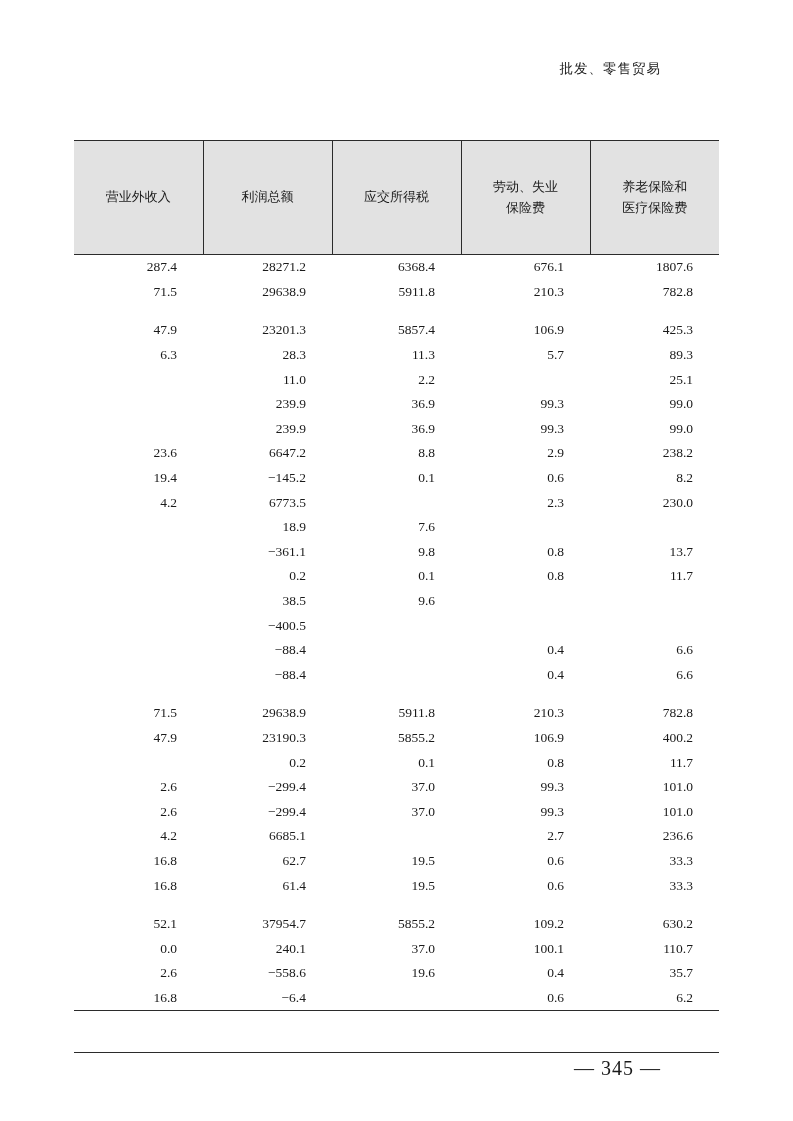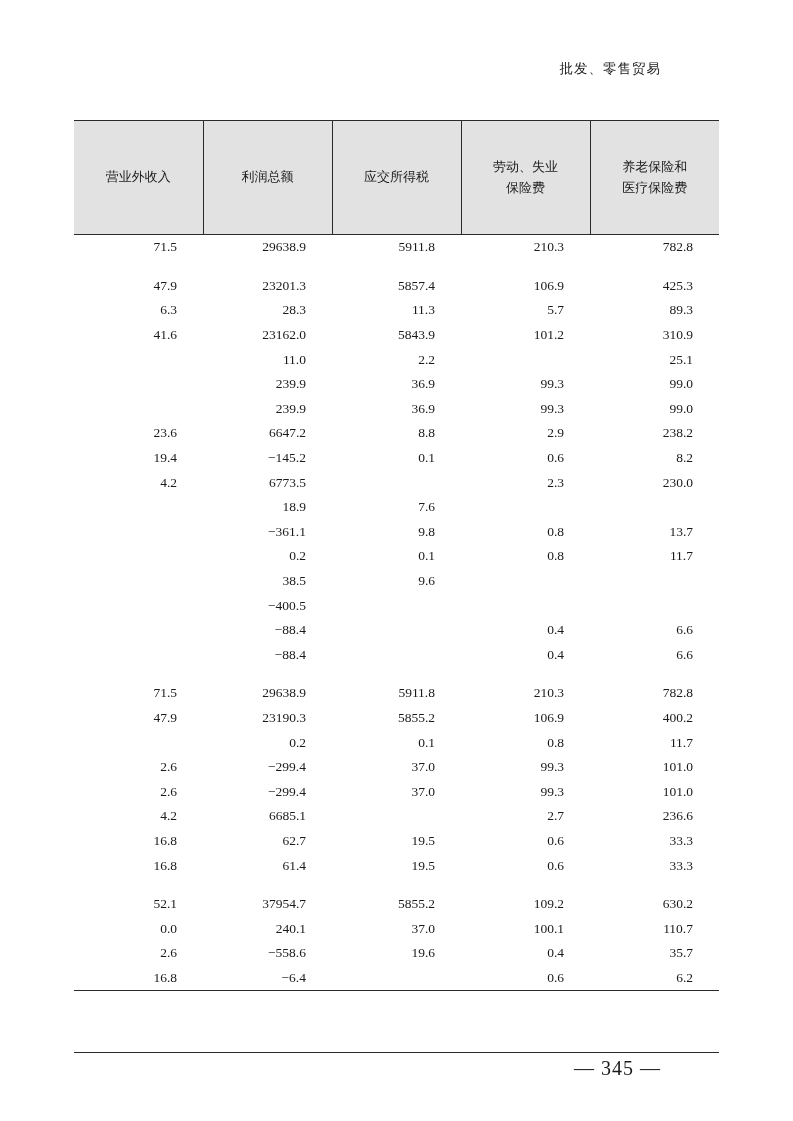--- a/index.html
+++ b/index.html
@@ -28,21 +28,21 @@
     top: 60px;
     font-size: 13.5px;
     letter-spacing: 1px;
     font-family: "DejaVu Sans", "Liberation Sans", sans-serif;
     color: #1a1a1a;
     white-space: nowrap;
   }
   .table-wrap {
     position: absolute;
     left: 74px;
-    top: 120px;
+    top: 140px;
     width: 645px;
   }
   table.stat {
     border-collapse: collapse;
     width: 645px;
     table-layout: fixed;
   }
   table.stat col.c0 { width: 129px; }
   table.stat col.c1 { width: 129px; }
   table.stat col.c2 { width: 129px; }
@@ -134,20 +134,27 @@
             <span class="hl">保险费</span>
           </th>
           <th>
             <span class="hl">养老保险和</span>
             <span class="hl">医疗保险费</span>
           </th>
         </tr>
       </thead>
       <tbody id="table-body">
           <tr class="">
+            <td>287.4</td>
+            <td>28271.2</td>
+            <td>6368.4</td>
+            <td>676.1</td>
+            <td>1807.6</td>
+          </tr>
+          <tr class="">
             <td>71.5</td>
             <td>29638.9</td>
             <td>5911.8</td>
             <td>210.3</td>
             <td>782.8</td>
           </tr>
           <tr class="spacer">
             <td></td>
             <td></td>
             <td></td>
@@ -162,27 +169,20 @@
             <td>425.3</td>
           </tr>
           <tr class="">
             <td>6.3</td>
             <td>28.3</td>
             <td>11.3</td>
             <td>5.7</td>
             <td>89.3</td>
           </tr>
           <tr class="">
-            <td>41.6</td>
-            <td>23162.0</td>
-            <td>5843.9</td>
-            <td>101.2</td>
-            <td>310.9</td>
-          </tr>
-          <tr class="">
             <td></td>
             <td>11.0</td>
             <td>2.2</td>
             <td></td>
             <td>25.1</td>
           </tr>
           <tr class="">
             <td></td>
             <td>239.9</td>
             <td>36.9</td>

